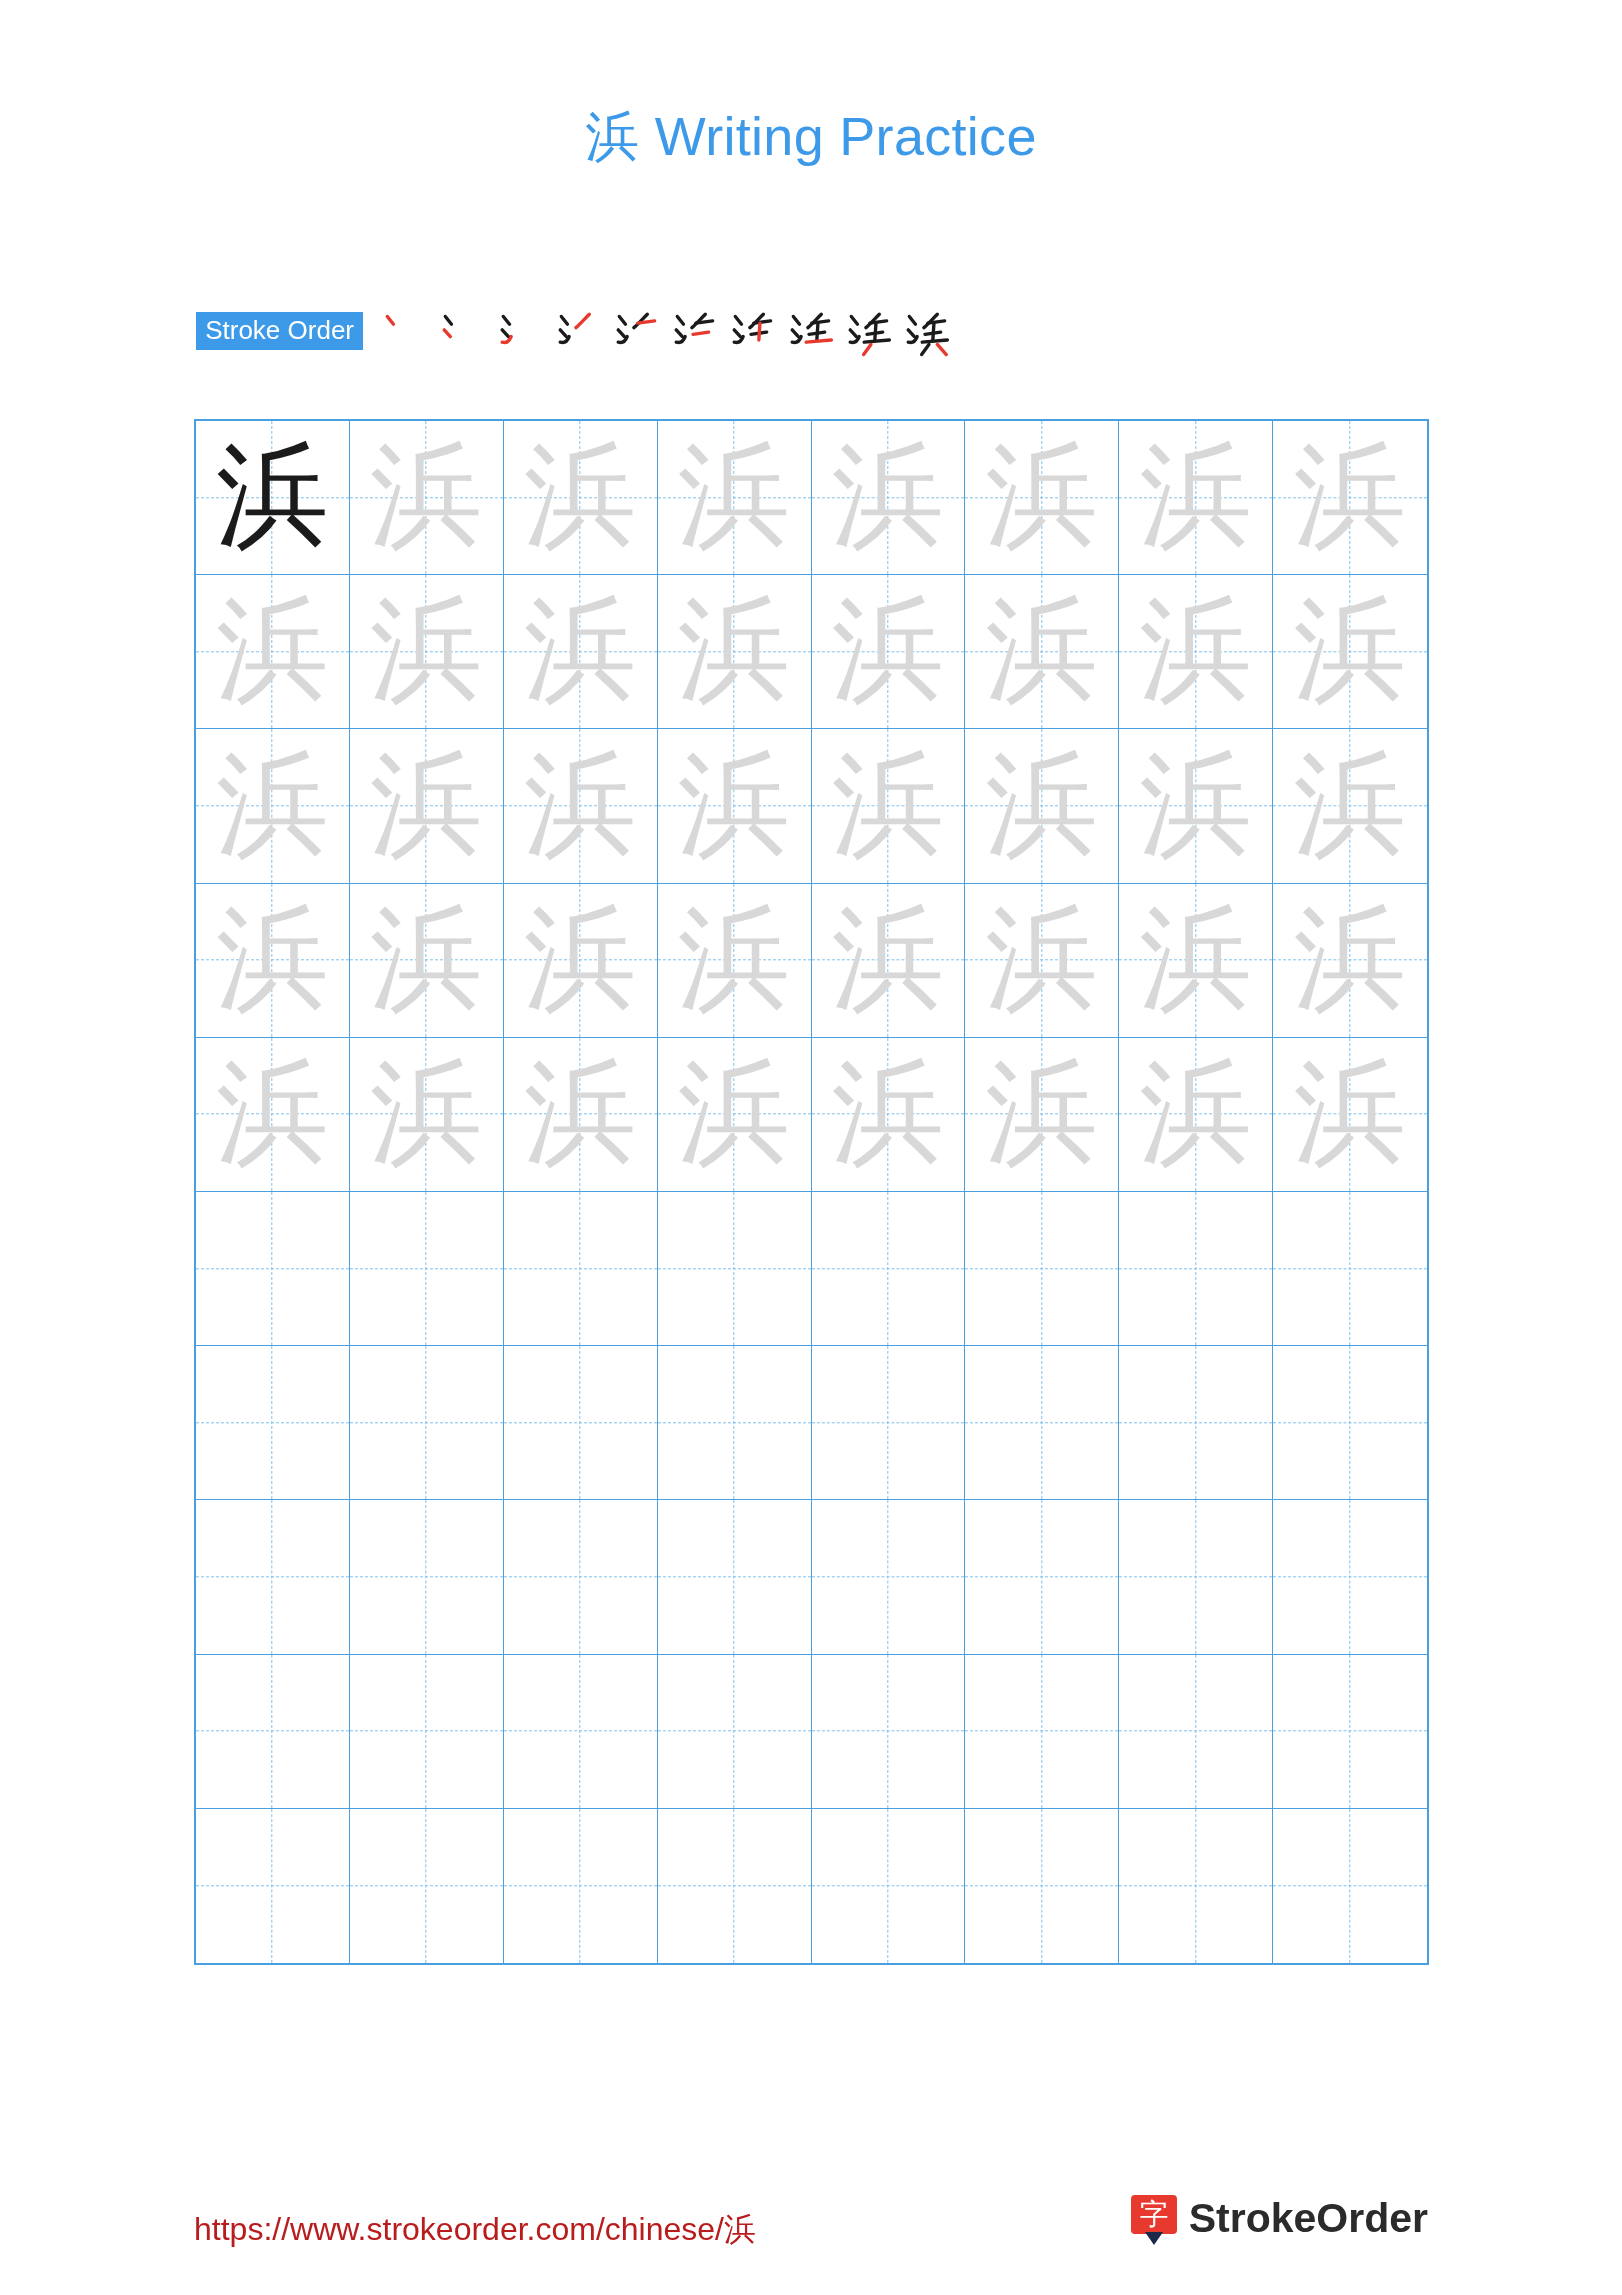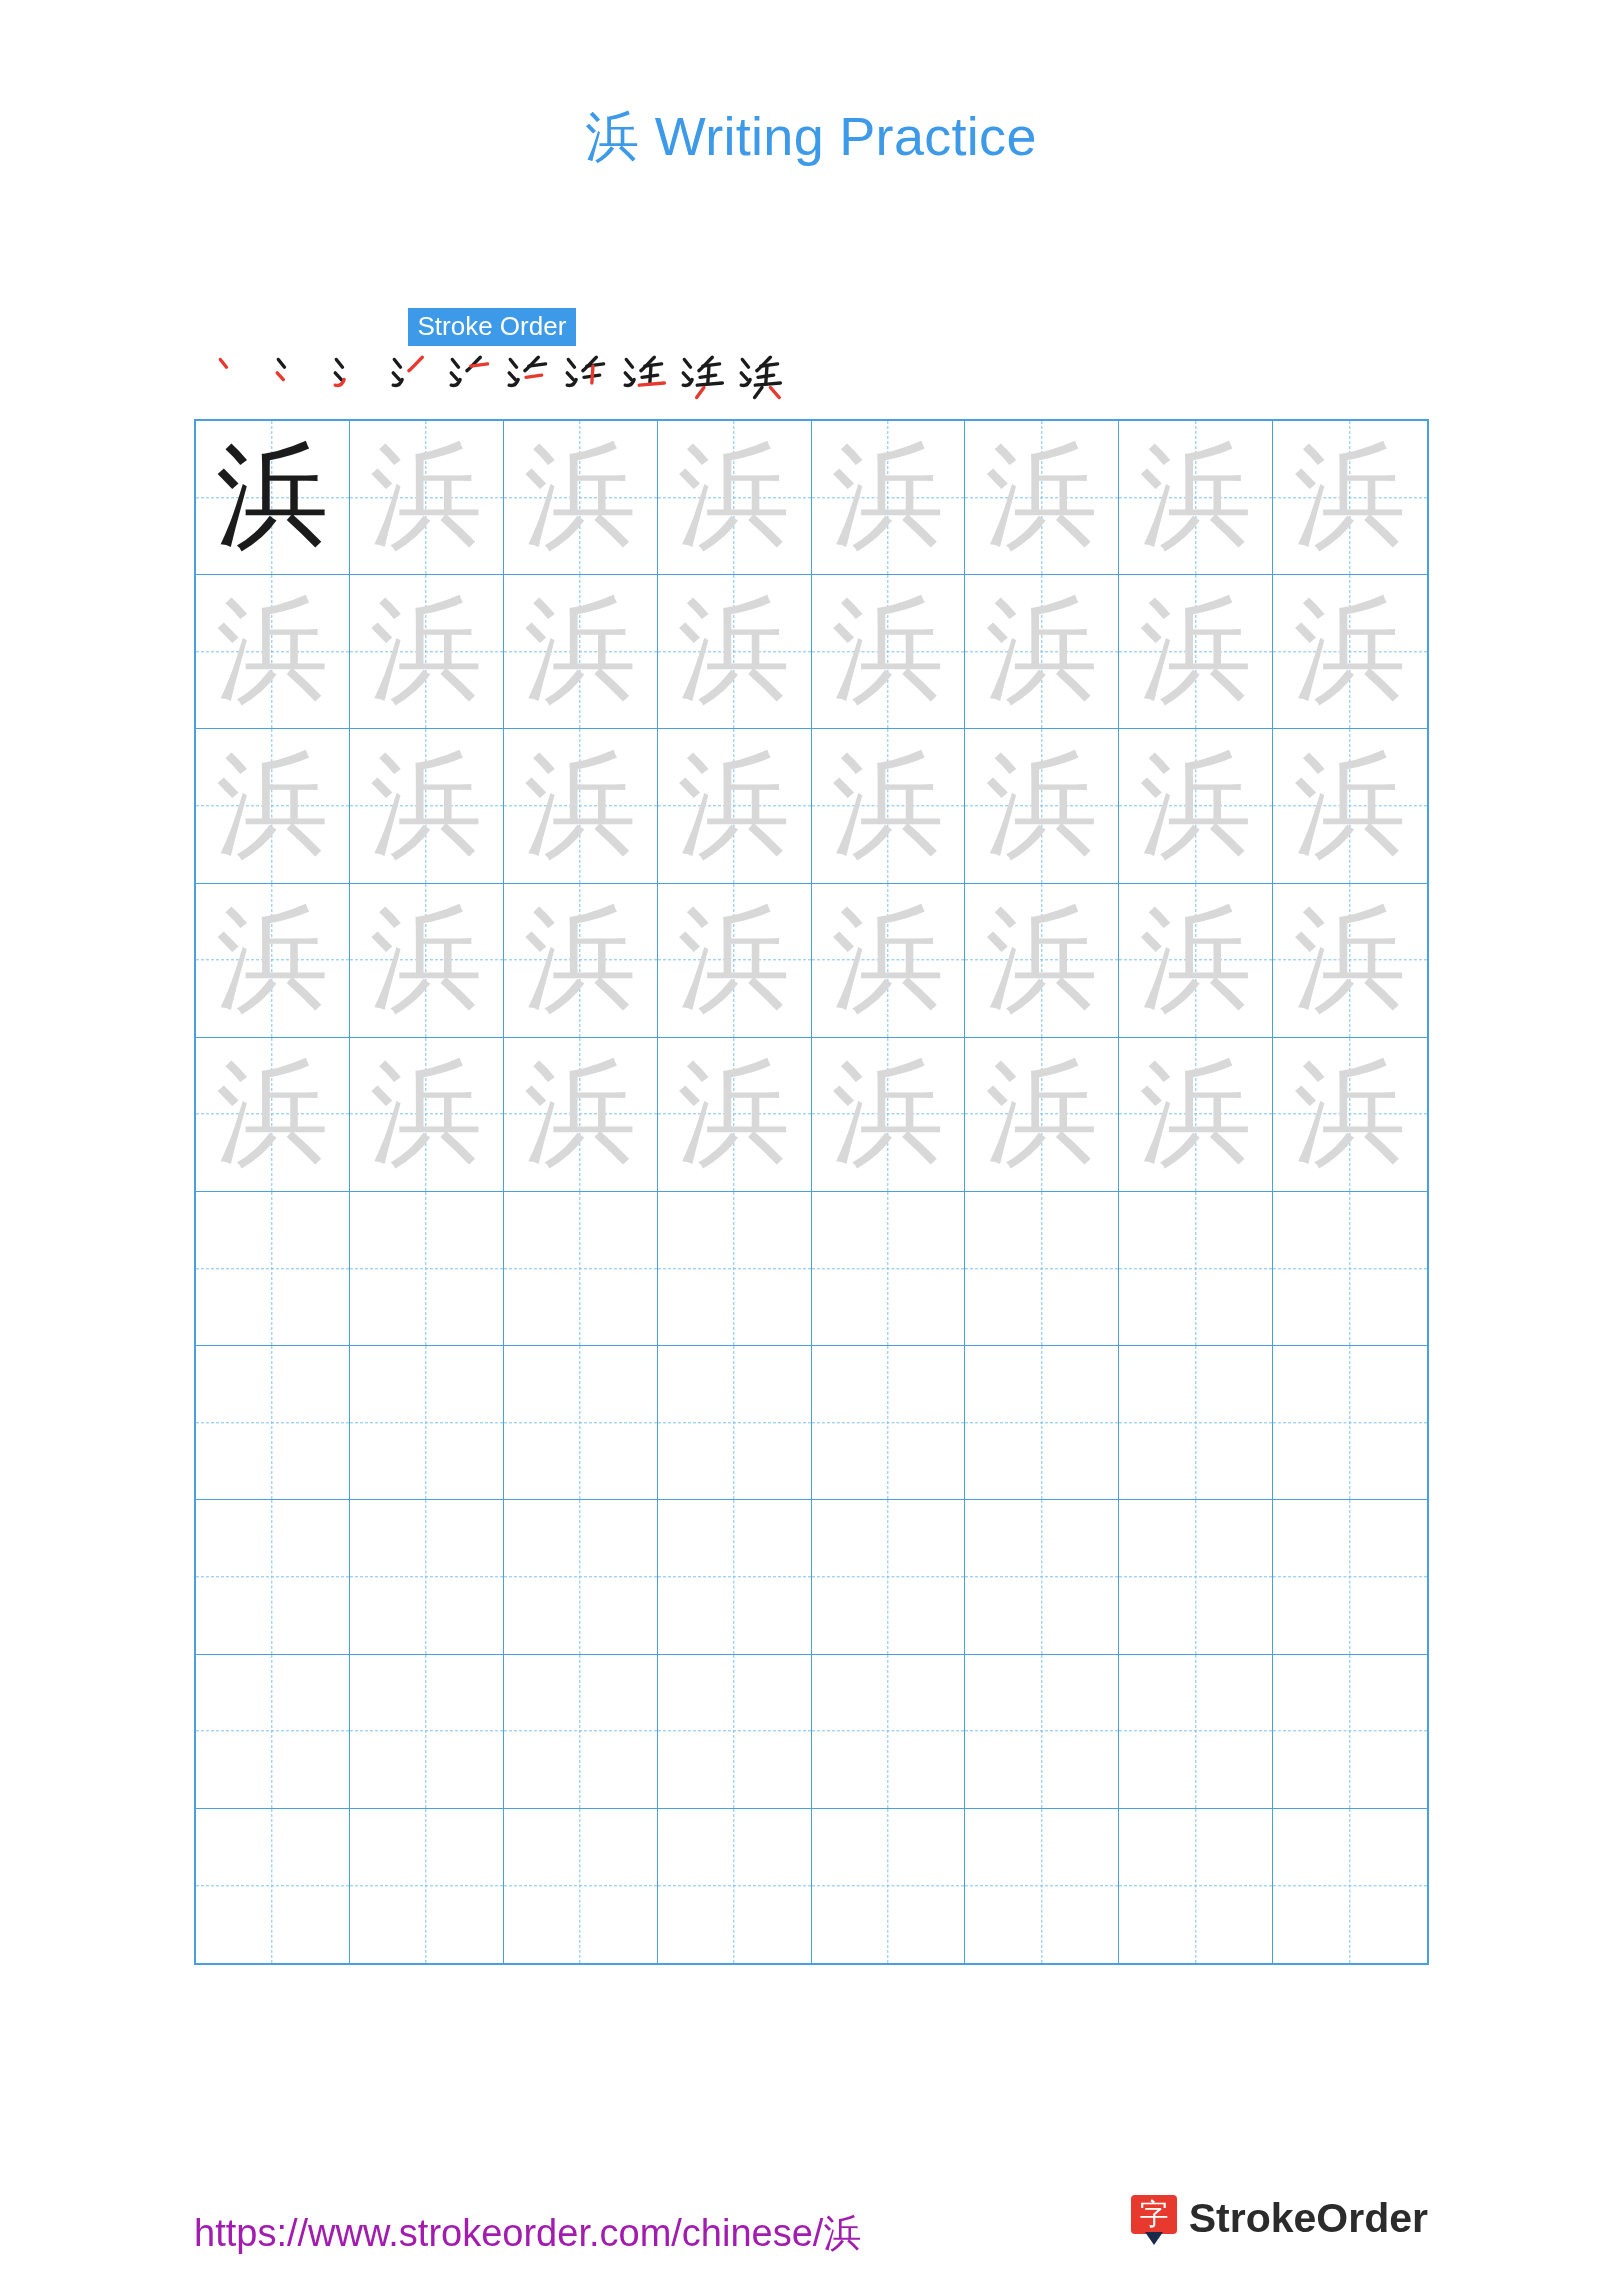--- a/index.html
+++ b/index.html
@@ -30,21 +30,20 @@
   }
 
   
   .stroke-order-row {
     position: absolute;
     top: 308px;
     left: 196px;
     display: flex;
     align-items: center;
     height: 46px;
-    flex-direction: column;
   }
   .stroke-order-label {
     background: #3d9ae8;
     color: #ffffff;
     font-size: 26px;
     padding: 5.2px 9.2px 6.5px 9.2px;
     line-height: 1;
     white-space: nowrap;
     font-family: "Liberation Sans", sans-serif;
   }
@@ -121,22 +120,22 @@
   }
   .glyph.dark { color: #1b1b1b; }
   .glyph.light { color: #d8d8d8; }
   .glyph.empty { color: transparent; }
 
   
   .footer-url {
     position: absolute;
     left: 194px;
     top: 2208px;
-    font-size: 38px;
-    color: #a21caf;
+    font-size: 32px;
+    color: #b91c1c;
     font-family: "Liberation Sans", sans-serif;
     white-space: nowrap;
   }
   .footer-brand {
     position: absolute;
     right: 194px;
     top: 2193px;
     display: flex;
     align-items: center;
     height: 51px;

